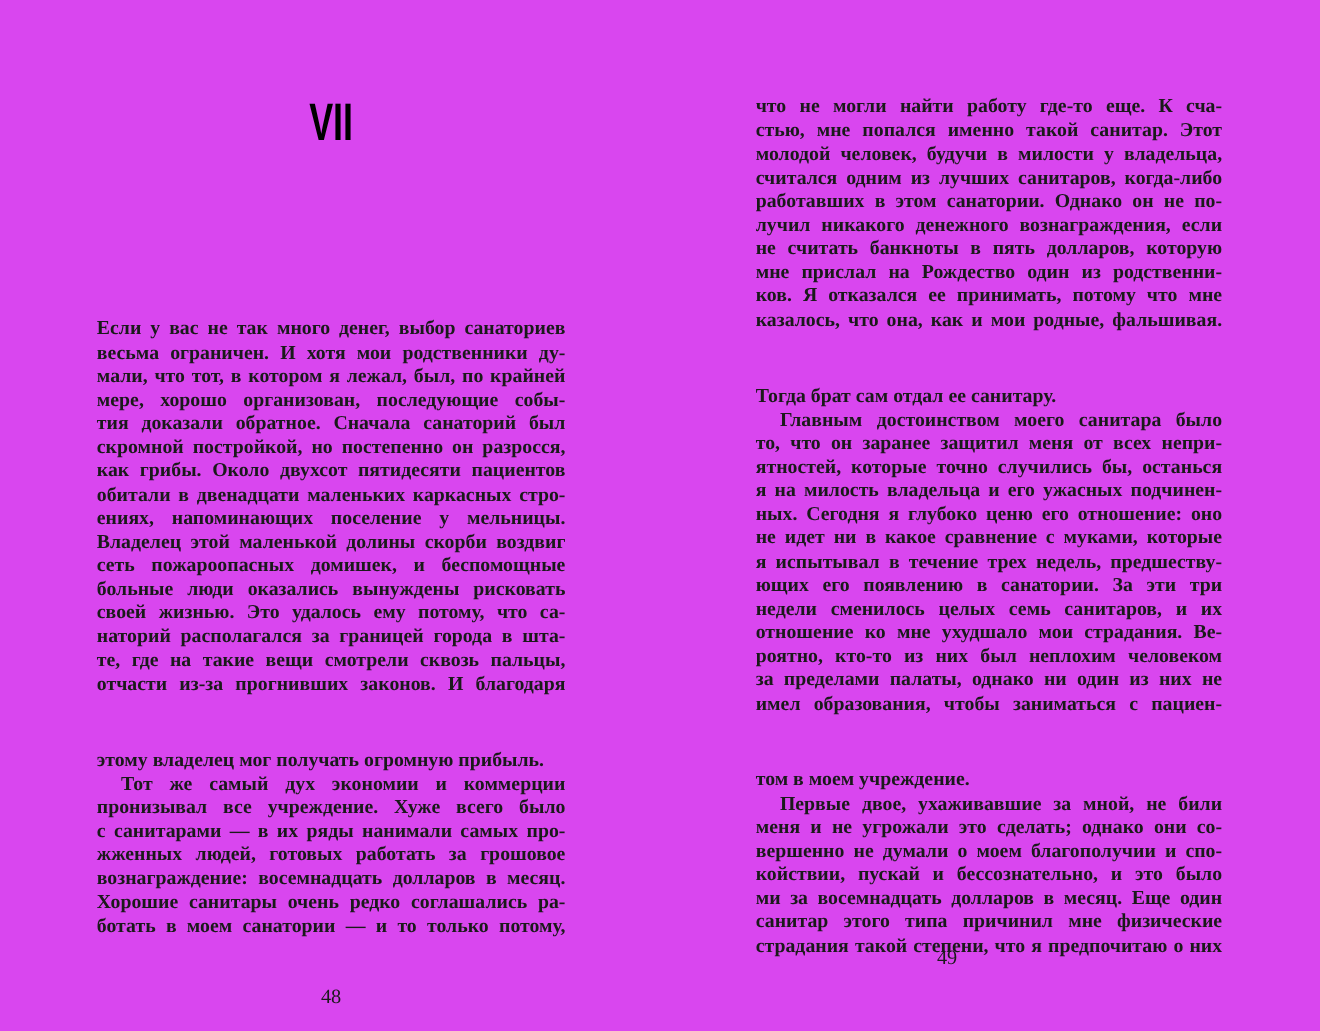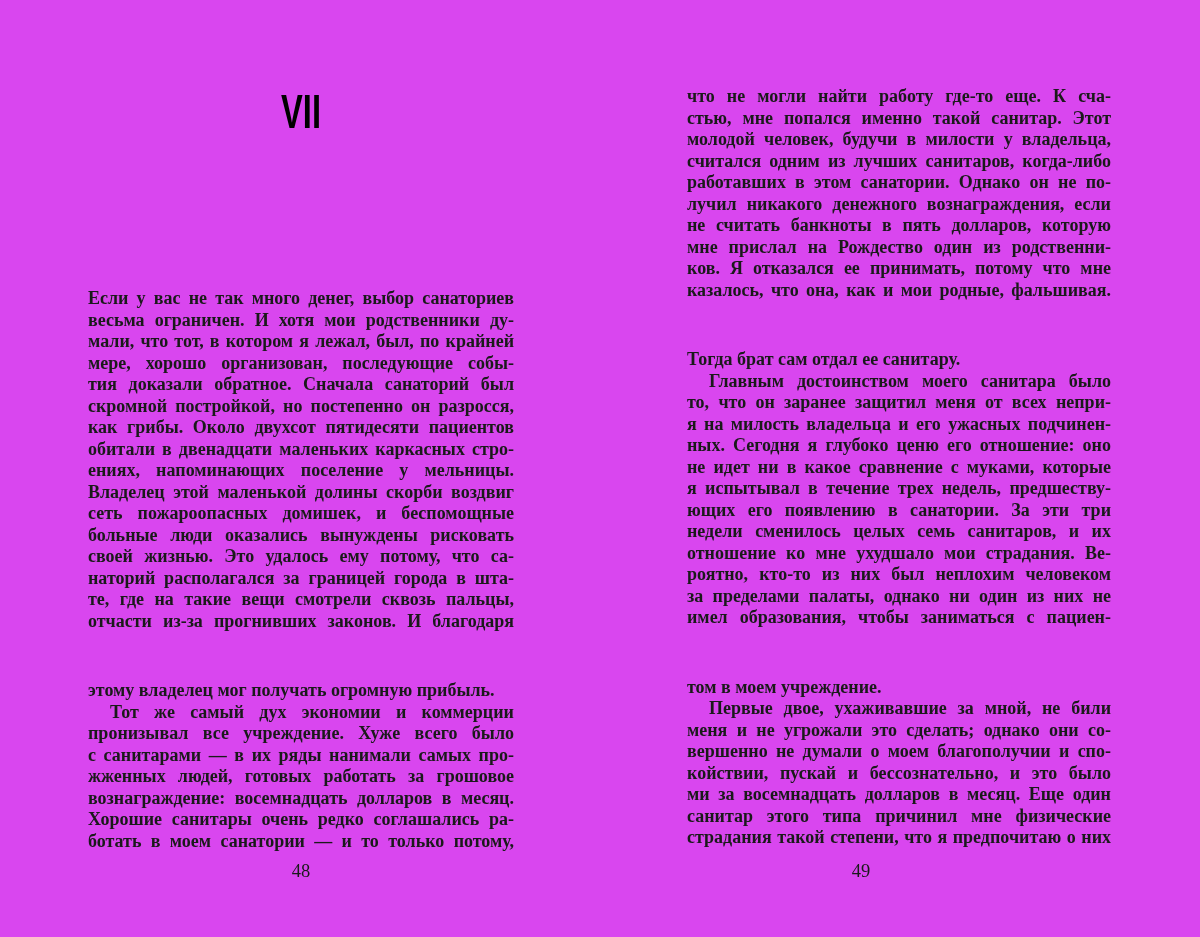--- a/index.html
+++ b/index.html
@@ -69,20 +69,21 @@
     position: absolute;
     top: 860px;
     font-size: 18.5px;
     line-height: 22px;
     text-align: center;
     color: #1a1a1a;
   }
   .pagenum-left {
     left: 88px;
     width: 426px;
+    margin-top: 36px;
   }
   .pagenum-right {
     left: 649px;
     width: 424px;
   }
 </style>
 </head>
 <body>
 
 <div class="spread">
@@ -130,20 +131,21 @@
         <div class="line">лучил никакого денежного вознаграждения, если</div>
         <div class="line">не считать банкноты в пять долларов, которую</div>
         <div class="line">мне прислал на Рождество один из родственни-</div>
         <div class="line">ков. Я отказался ее принимать, потому что мне</div>
         <div class="line">казалось, что она, как и мои родные, фальшивая.</div>
         <div class="line para-end">Тогда брат сам отдал ее санитару.</div>
       </div>
       <div class="para indent">
         <div class="line first">Главным достоинством моего санитара было</div>
         <div class="line">то, что он заранее защитил меня от всех непри-</div>
+        <div class="line">ятностей, которые точно случились бы, останься</div>
         <div class="line">я на милость владельца и его ужасных подчинен-</div>
         <div class="line">ных. Сегодня я глубоко ценю его отношение: оно</div>
         <div class="line">не идет ни в какое сравнение с муками, которые</div>
         <div class="line">я испытывал в течение трех недель, предшеству-</div>
         <div class="line">ющих его появлению в санатории. За эти три</div>
         <div class="line">недели сменилось целых семь санитаров, и их</div>
         <div class="line">отношение ко мне ухудшало мои страдания. Ве-</div>
         <div class="line">роятно, кто-то из них был неплохим человеком</div>
         <div class="line">за пределами палаты, однако ни один из них не</div>
         <div class="line">имел образования, чтобы заниматься с пациен-</div>

